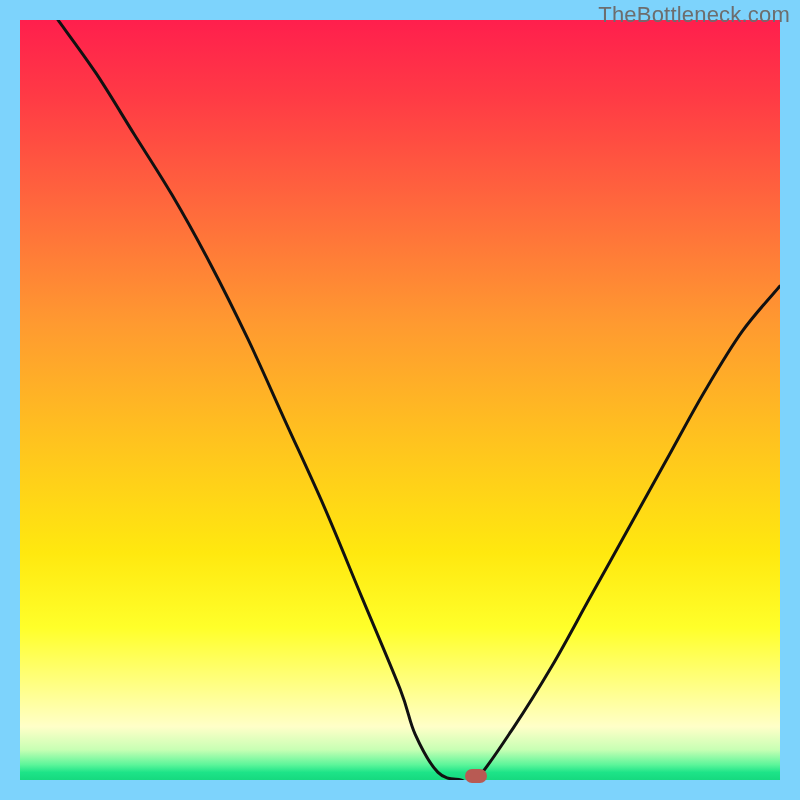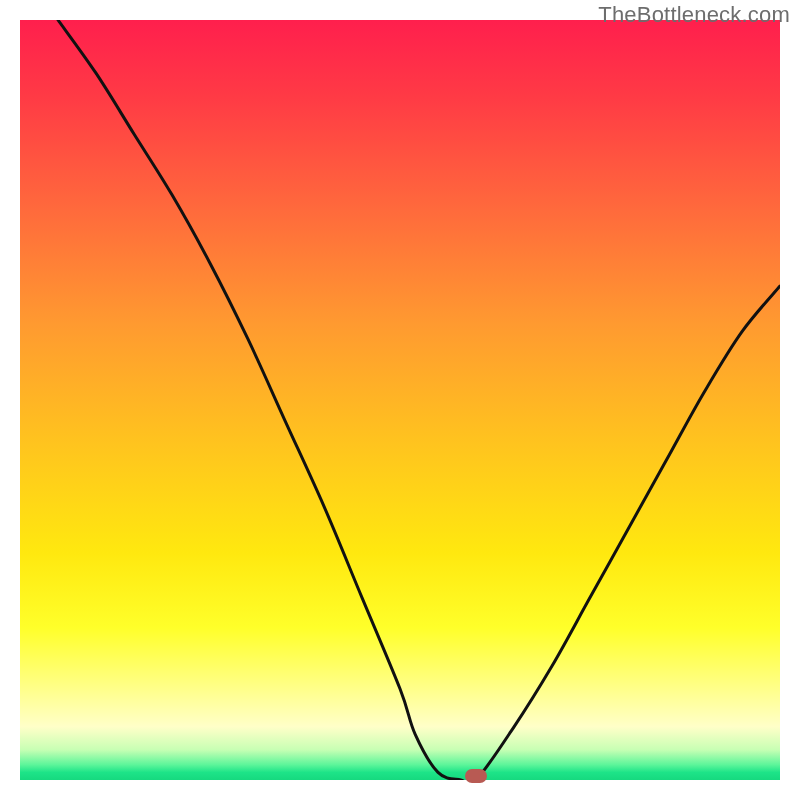--- a/index.html
+++ b/index.html
@@ -8,21 +8,21 @@
     width: 800px;
     height: 800px;
     background: #000;
     overflow: hidden;
     font-family: Arial, Helvetica, sans-serif;
   }
   .frame {
     position: relative;
     width: 800px;
     height: 800px;
-    background: #ffffff;
+    background: #7dd3fc;
   }
   .watermark {
     position: absolute;
     top: 2px;
     right: 10px;
     color: #6d6d6d;
     font-size: 22px;
     font-weight: 400;
     letter-spacing: 0.2px;
     z-index: 20;

